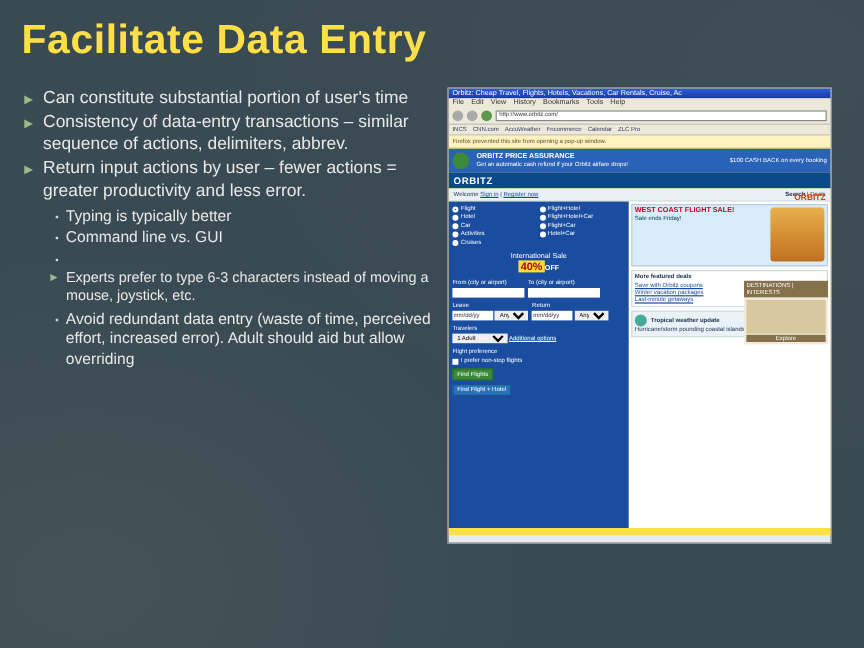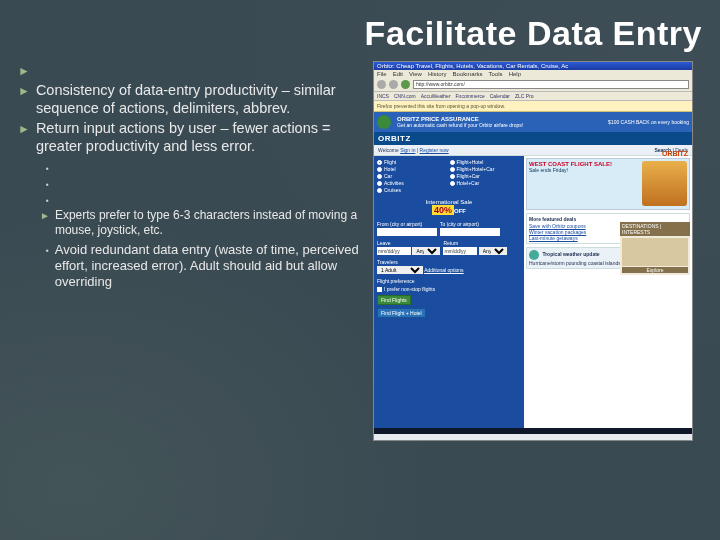--- a/index.html
+++ b/index.html
@@ -10,23 +10,23 @@
       radial-gradient(ellipse at 10% 90%, rgba(120,140,120,0.15), transparent 40%),
       radial-gradient(ellipse at 90% 10%, rgba(100,110,120,0.1), transparent 50%);
     font-family: Tahoma, Verdana, Arial, sans-serif;
     color: #e8e8e8;
     position: relative;
   }
   .slide { width: 720px; height: 540px; position: relative; padding: 14px 18px 10px 18px; }
   .title {
     font-family: "Trebuchet MS", Tahoma, sans-serif;
     font-size: 34px;
-    color: #ffffff;
-    text-align: right;
-    margin-bottom: 8px;
+    color: #fde047;
+    text-align: left;
+    margin-bottom: 20px;
     letter-spacing: 0.5px;
   }
   .content { display: flex; gap: 10px; }
   .left { width: 345px; }
   .right { width: 320px; height: 380px; background: #e8ecf0; border: 1px solid #888; position: relative; font-size: 6px; color: #223; }
   ul.main { list-style: none; padding: 0; }
   ul.main > li { display: flex; margin-bottom: 2px; line-height: 1.25; font-size: 14.5px; }
   ul.main > li > .arrow { color: #9eb88c; font-size: 12px; margin-right: 6px; margin-top: 3px; flex-shrink: 0; }
   ul.sub1 { list-style: none; padding-left: 28px; margin-top: 4px; }
   ul.sub1 > li { display: flex; margin-bottom: 2px; font-size: 13px; line-height: 1.25; }
@@ -37,21 +37,21 @@
 
   
   .titlebar { background: linear-gradient(#2a5bd7,#1a3ba0); color:#fff; padding:1px 3px; font-size:6px; white-space:nowrap; overflow:hidden; }
   .menubar { background:#ece9d8; padding:1px 3px; font-size:6px; color:#333; display:flex; gap:6px; }
   .toolbar { background:#ece9d8; padding:2px 3px; display:flex; gap:3px; align-items:center; border-bottom:1px solid #bbb;}
   .navbtn { width:9px; height:9px; border-radius:50%; background:#5a9a4a; }
   .navbtn.grey { background:#aaa; }
   .addr { flex:1; height:9px; background:#fff; border:1px solid #888; font-size:5px; padding:0 2px; color:#333; }
   .bkbar { background:#ece9d8; padding:1px 3px; font-size:5px; color:#336; display:flex; gap:5px; border-bottom:1px solid #bbb;}
   .notice { background:#fff1c0; padding:2px 3px; font-size:5px; color:#553; border-bottom:1px solid #d0c070;}
-  .page { position:relative; background:#0f172a; height: calc(100% - 56px); }
+  .page { position:relative; background:#fde047; height: calc(100% - 56px); }
   .promo { background:#2a62b8; color:#fff; padding:3px; display:flex; align-items:center; gap:6px; }
   .promo .pa { font-size:6px; font-weight:bold; }
   .promo .pb { font-size:5px; }
   .logobar { background:#0a4a8a; color:#fff; padding:2px 4px; font-weight:bold; font-size:8px; letter-spacing:0.5px;}
   .welcome { background:#eaf0f6; padding:2px 4px; font-size:5px; color:#235; display:flex; justify-content:space-between; border-bottom:1px solid #cdd;}
   .welcome a { color:#1a4da0; text-decoration:underline; }
   .pagebody { display:flex; height: calc(100% - 50px); }
   .search { width:150px; background:#1a4da0; color:#fff; padding:3px; font-size:5px; }
   .search .tabs { display:grid; grid-template-columns:1fr 1fr; gap:1px; margin-bottom:3px;}
   .search .radio { display:flex; align-items:center; gap:2px; margin-bottom:1px; font-size:5px;}
@@ -83,36 +83,39 @@
 </head>
 <body>
 
 <div class="slide">
   <h1 class="title">Facilitate Data Entry</h1>
   <div class="content">
     <div class="left">
       <ul class="main">
         <li>
             <span class="arrow">►</span>
+            <span>Can constitute substantial portion of user's time</span>
           </li>
         <li>
             <span class="arrow">►</span>
-            <span>Consistency of data-entry productivity – similar sequence of actions, delimiters, abbrev.</span>
+            <span>Consistency of data-entry transactions – similar sequence of actions, delimiters, abbrev.</span>
           </li>
         <li>
             <span class="arrow">►</span>
             <span>Return input actions by user – fewer actions = greater productivity and less error.</span>
           </li>
       </ul>
       <ul class="sub1">
         <li>
             <span class="sq">▪</span>
-          </li>
-        <li>
-            <span class="sq">▪</span>
+            <span>Typing is typically better</span>
+          </li>
+        <li>
+            <span class="sq">▪</span>
+            <span>Command line vs. GUI</span>
           </li>
         <li>
             <span class="sq">▪</span>
           </li>
       </ul>
       <ul class="sub2">
         <li>
             <span class="arrow2">►</span>
             <span>Experts prefer to type 6-3 characters instead of moving a mouse, joystick, etc.</span>
           </li>

